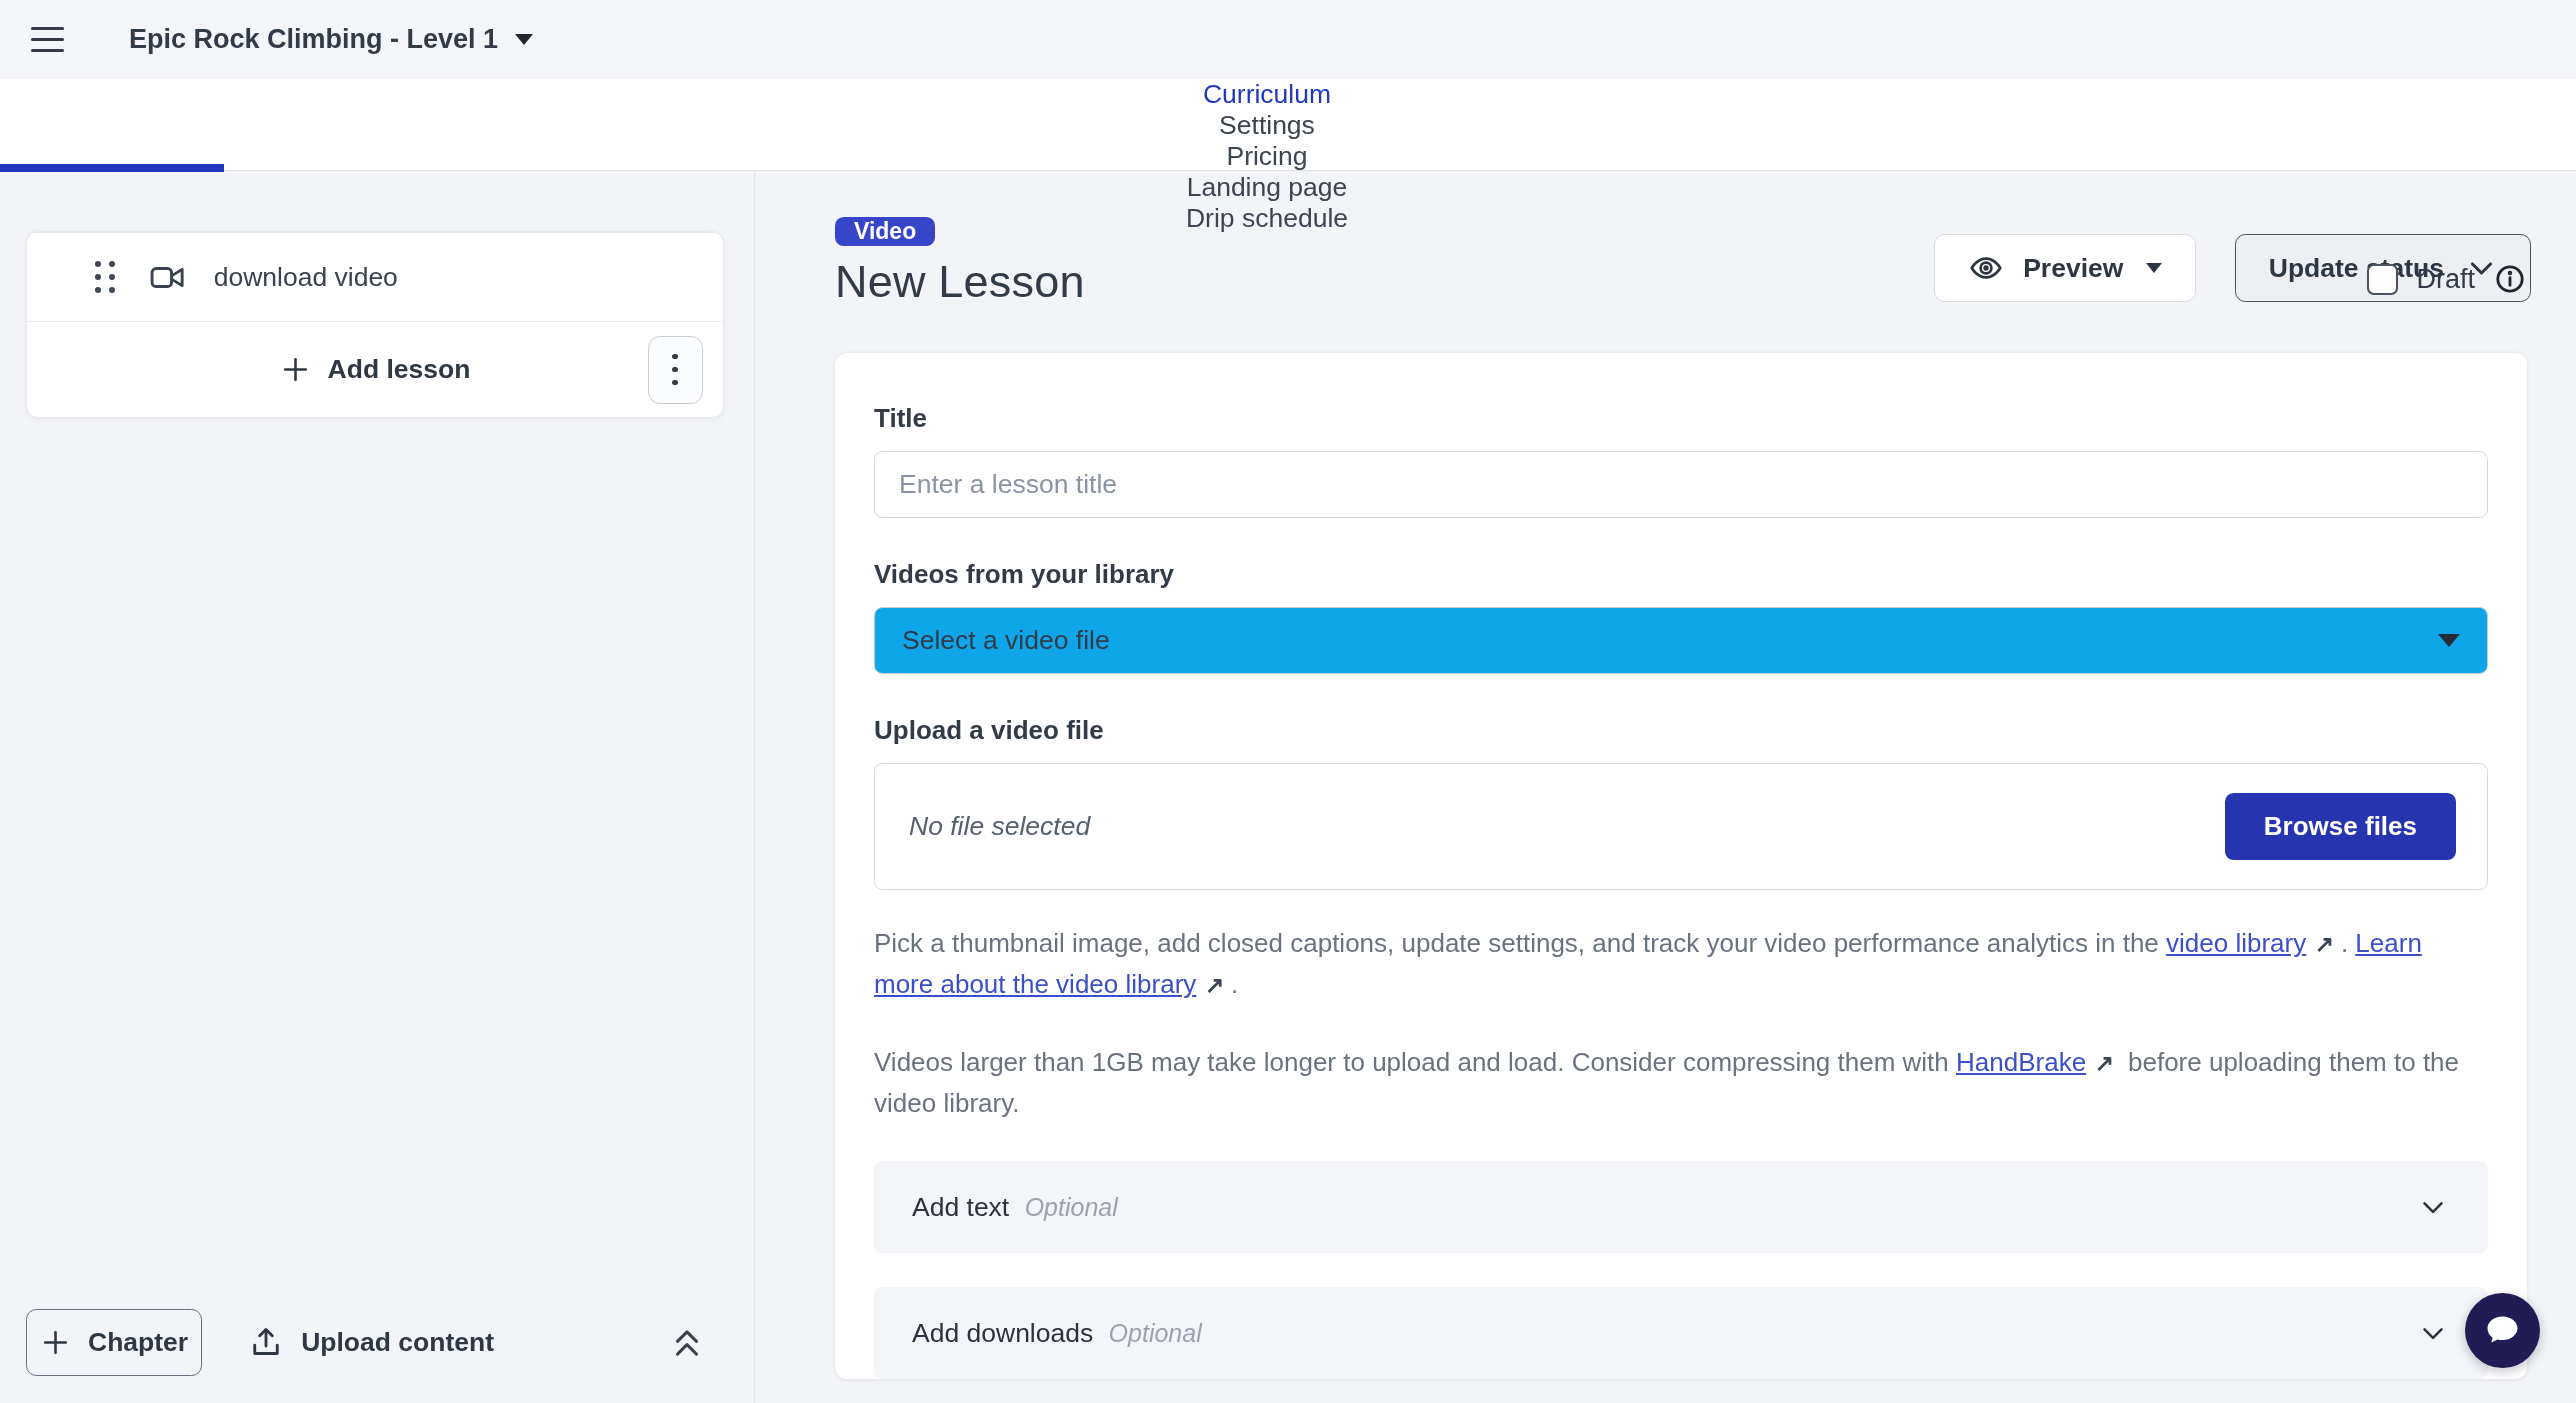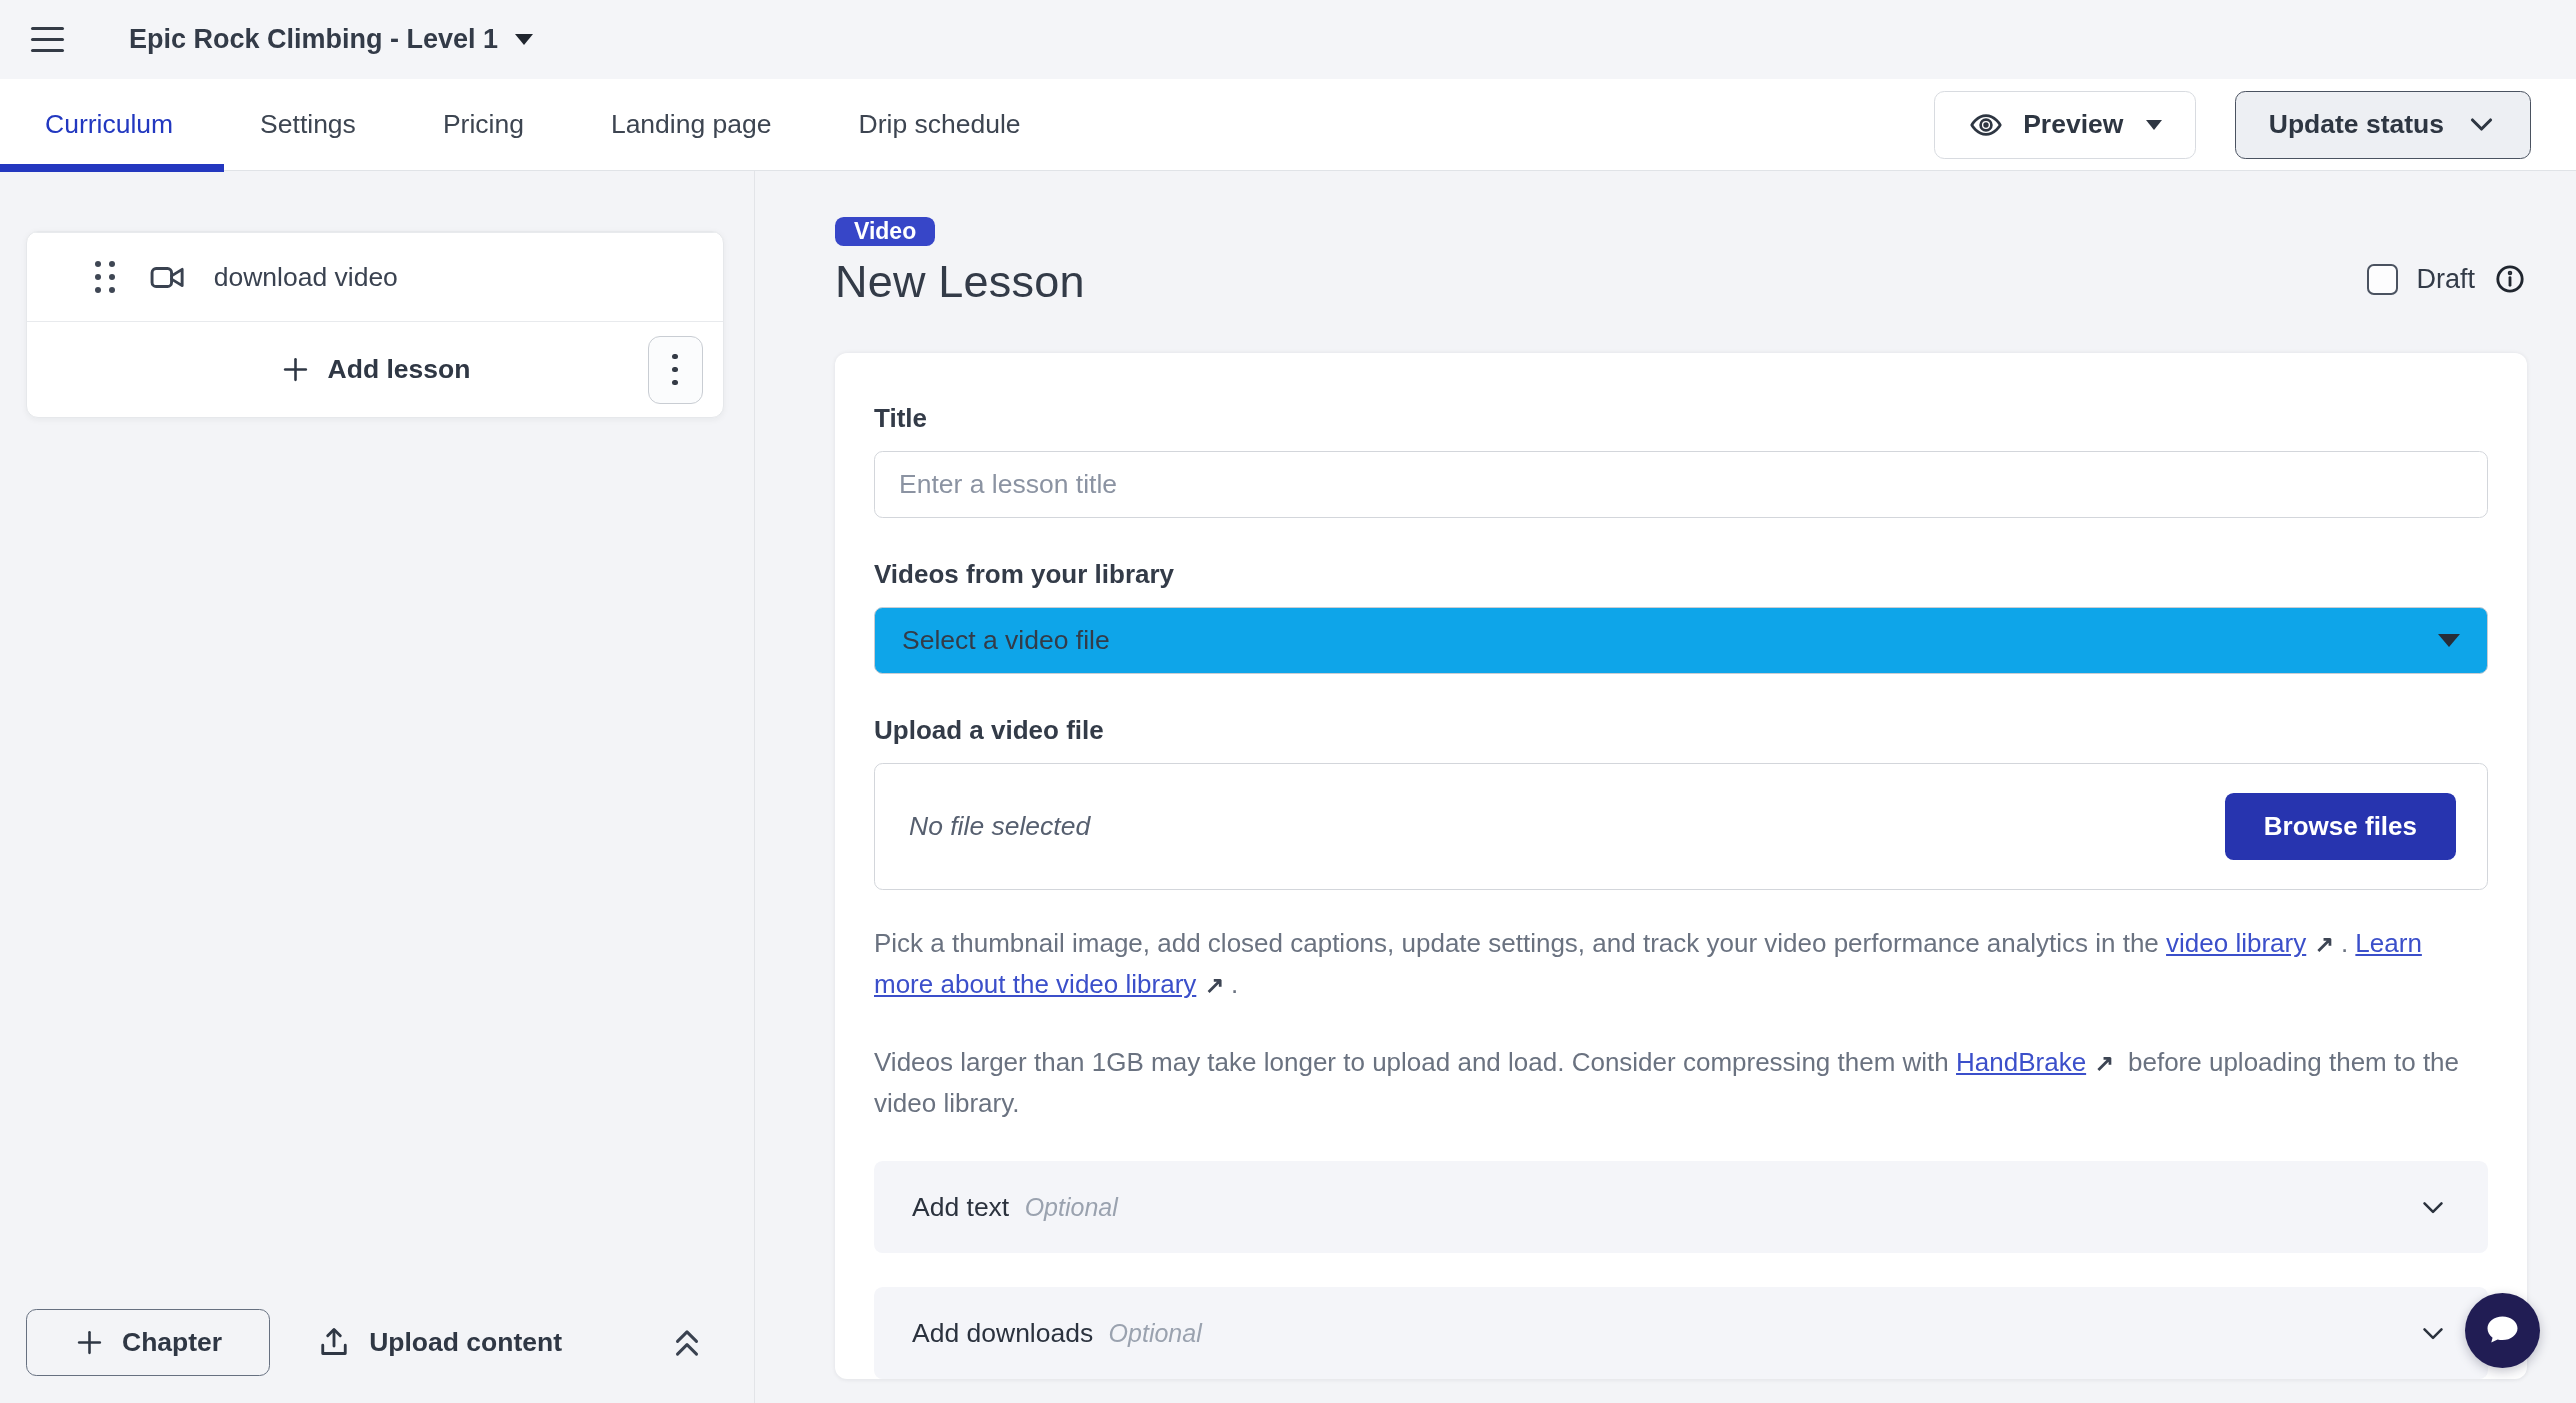--- a/index.html
+++ b/index.html
@@ -12,21 +12,21 @@
     position:relative;
   }
   
   .topbar { height:79px; background:#f4f5f8; display:flex; align-items:center; padding:0 31px;gap:27px; }
   .hamburger { width:33px; display:flex; flex-direction:column; gap:7.7px; cursor:pointer; }
   .hamburger span { display:block; height:3.4px; background:#343b46; border-radius:1.7px; }
   .topbar-title-wrap { display:flex; align-items:center; margin-left:38px; cursor:pointer; }
   .topbar-title { font-size:27px; font-weight:600; color:#333b48; }
   .caret-down { width:0; height:0; border-left:9.4px solid transparent; border-right:9.4px solid transparent; border-top:11px solid #20262f; margin-left:17px; }
   
-  .tabbar { height:92px; background:#ffffff; border-bottom:1.7px solid #e0e3e7; display:flex; align-items:center; padding-left:45px; position:relative; }
+  .tabbar { height:92px; background:#ffffff; border-bottom:1.7px solid #e0e3e7; display:flex; align-items:center; padding-left:45px; position:relative;flex-direction:column; }
   .tab { font-size:26.5px; font-weight:500; color:#3d4551; margin-right:87px; cursor:pointer; white-space:nowrap; }
   .tab.active { color:#2238c0; }
   .active-underline { position:absolute; left:0; bottom:-1.7px; width:224px; height:7.7px; background:#2337bf; }
   .tab-actions { margin-left:auto; display:flex; align-items:center; gap:39px; padding-right:45px; }
   .btn-preview { height:68px; background:#fff; border:1.7px solid #d8dbe0; border-radius:10.3px; display:flex; align-items:center; gap:19px; padding:0 33px; font-size:26.5px; font-weight:700; color:#2e3642; cursor:pointer; font-family:inherit; }
   .btn-preview .caret-down { border-top-color:#2e3642; margin-left:3.4px; border-left-width:8.6px; border-right-width:8.6px; border-top-width:10.3px; }
   .btn-update { height:68px; background:#edeff3; border:1.7px solid #4a5260; border-radius:10.3px; display:flex; align-items:center; gap:22px; padding:0 33px; font-size:26.5px; font-weight:700; color:#2e3642; cursor:pointer; font-family:inherit; }
   
   .content { display:flex; height:1232px; }
   .sidebar { width:755px; flex-shrink:0; border-right:1.7px solid #e2e4e8; position:relative; }
@@ -40,21 +40,21 @@
   .chapter-chevron { margin-left:auto; }
   .lesson-row { height:89px; border-top:0.9px solid #e8eaed; display:flex; align-items:center; padding-left:68px; cursor:pointer; }
   .lesson-title { font-size:26.5px; color:#3a4250; margin-left:27px; }
   .lesson-row .icon-video { margin-left:33px; }
   .addlesson-row { height:96px; border-top:0.9px solid #e8eaed; display:flex; align-items:center; justify-content:center; position:relative; }
   .addlesson-btn { display:flex; align-items:center; gap:17px; font-size:26.5px; font-weight:600; color:#2f3744; cursor:pointer; background:none; border:none; font-family:inherit; }
   .kebab-btn { position:absolute; right:20.5px; top:50%; transform:translateY(-50%); width:55px; height:68px; border:1.7px solid #c9cdd3; border-radius:12px; background:#fbfcfd; display:flex; flex-direction:column; align-items:center; justify-content:center; gap:7.7px; cursor:pointer; }
   .kebab-btn i { width:5.1px; height:5.1px; border-radius:50%; background:#343b46; }
   
   .sidebar-footer { position:absolute; bottom:27px; left:26px; right:48px; display:flex; align-items:center; }
-  .btn-chapter { height:67px; border:1.7px solid #667080; border-radius:10.3px; background:transparent; display:flex; align-items:center; gap:17px; padding:0 47px; font-size:26.5px; font-weight:600; color:#2f3744; cursor:pointer; font-family:inherit; }
+  .btn-chapter { height:67px; border:1.7px solid #667080; border-radius:10.3px; background:transparent; display:flex; align-items:center; gap:17px; padding:0 13px; font-size:26.5px; font-weight:600; color:#2f3744; cursor:pointer; font-family:inherit; }
   .upload-content { display:flex; align-items:center; gap:17px; margin-left:46px; font-size:26.5px; font-weight:600; color:#2f3744; cursor:pointer; }
   .collapse-all { margin-left:auto; cursor:pointer; display:flex; }
   
   .main-inner { padding:46px 49px 0 80px; }
   .lesson-header { display:flex; justify-content:space-between; align-items:flex-start; }
   .type-badge { display:inline-block; background:#3746c8; color:#fff; font-size:23px; font-weight:600; padding:1px 19px; border-radius:8.6px; }
   .lesson-h1 { font-size:45px; font-weight:500; color:#333b48; margin-top:10.3px; letter-spacing:0.2px; }
   .draft-group { display:flex; align-items:center; gap:18px; margin-top:45px; }
   .draft-checkbox { width:31px; height:31px; border:2.1px solid #4a5260; border-radius:6.8px; background:#fdfdfe; cursor:pointer; }
   .draft-label { font-size:27px; color:#333b48; }

